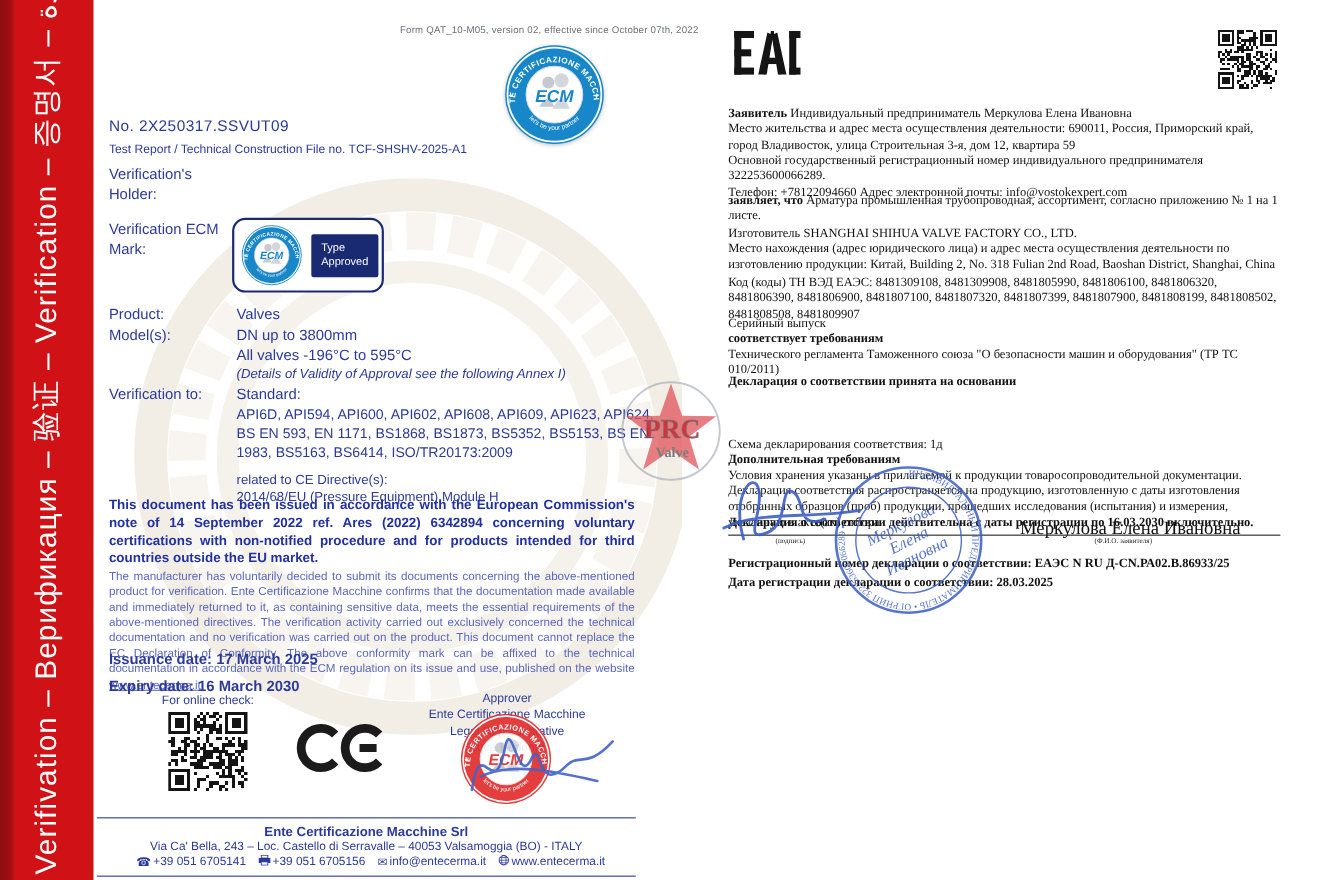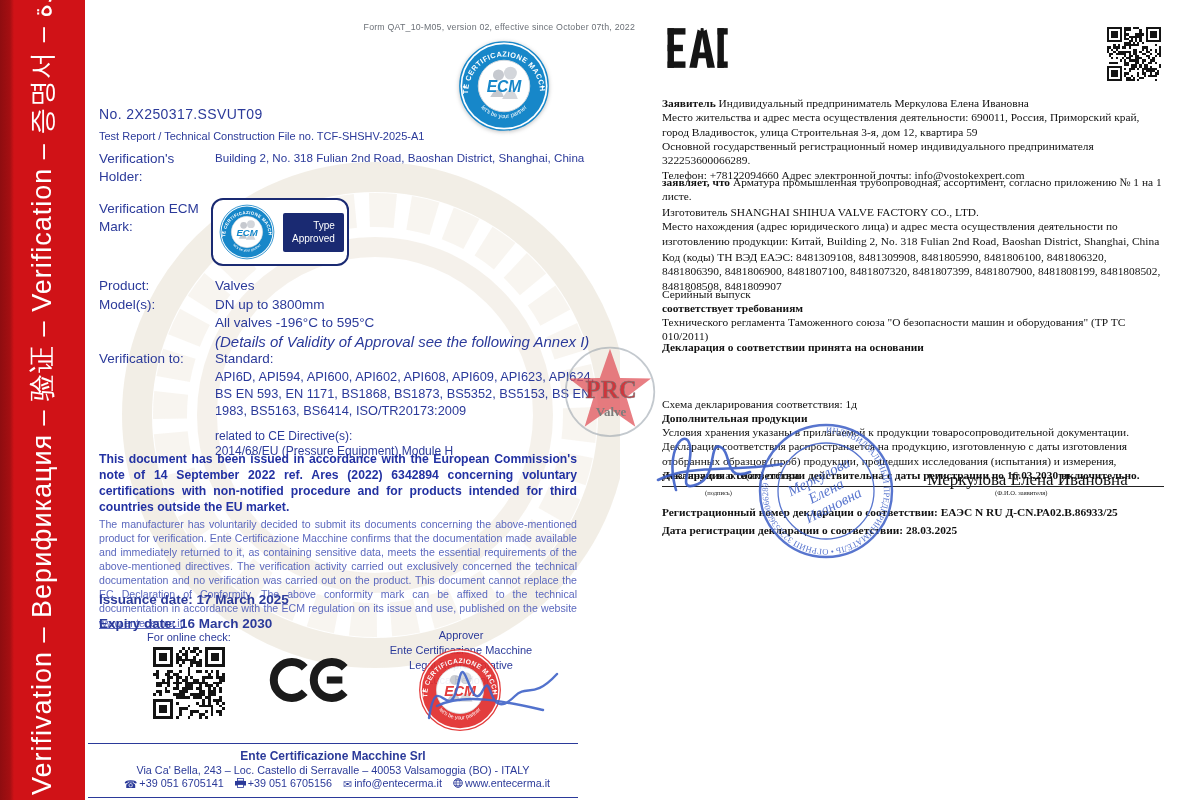--- a/index.html
+++ b/index.html
@@ -26,28 +26,28 @@
 
   .ecm-logo-top { position:absolute; top:40px; left:373px; width:92px; height:92px;
     filter:drop-shadow(0 1px 2px rgba(0,0,0,.25)); }
 
   .cert-no { position:absolute; top:106px; left:14px; font-size:14px; letter-spacing:.4px; }
   .file-line { position:absolute; top:130px; left:14px; font-size:11px; }
 
   .lbl { position:absolute; left:14px; width:112px; font-size:13.5px; line-height:1.35; }
   .val { position:absolute; left:130px; width:398px; font-size:13.5px; line-height:1.35; }
   .val .sub { font-size:11.6px; line-height:1.3; }
-  .italic-note { font-style:italic; font-size:15px; }
+  .italic-note { font-style:italic; font-size:12px; }
 
   .mark-badge { position:absolute; left:126px; top:198px; width:138px; height:68px;
     border:2.5px solid #1a2a72; border-radius:12px; background:#fff;
     display:flex; align-items:center; padding:3px 6px; }
   .mark-logo { width:56px; height:56px; flex:none; }
   .type-box { background:#1a2a72; color:#fff; font-size:10px; line-height:1.35;
-    text-align:right; padding:6px 9px; margin-left:8px; border-radius:2px; }
+    text-align:left; padding:6px 9px; margin-left:8px; border-radius:2px; }
 
   .standards { font-size:12.8px; line-height:1.33; }
   .ce-dir { font-size:12px; line-height:1.35; margin-top:9px; }
 
   .bold-para { position:absolute; top:452px; left:14px; width:478px;
     font-size:12.2px; font-weight:bold; text-align:justify; line-height:1.3; color:#2231a2; }
   .small-para { position:absolute; top:517px; left:14px; width:478px;
     font-size:10.6px; color:#5b68be; text-align:justify; line-height:1.33; }
   .small-para a { color:#5b68be; }
 
@@ -130,21 +130,20 @@
     <text font-size="6.4" fill="#fff" font-family="Liberation Sans, sans-serif"><textPath href="#ecm0b" startOffset="50%" text-anchor="middle">let's be your partner</textPath></text>
     <text x="4" y="53" font-size="7" fill="#fff">✦</text>
         <text x="89" y="53" font-size="7" fill="#fff">✦</text>
   </svg></div>
 
   <div class="cert-no">No. 2X250317.SSVUT09</div>
   <div class="file-line">Test Report / Technical Construction File no. TCF-SHSHV-2025-A1</div>
 
   <div class="lbl" style="top:150px">Verification's Holder:</div>
   <div class="val" style="top:150px">
-    <div class="sub">Building 2, No. 318 Fulian 2nd Road, Baoshan District, Shanghai, China</div>
   </div>
 
   <div class="lbl" style="top:200px">Verification ECM Mark:</div>
   <div class="mark-badge">
     <div class="mark-logo"><svg viewBox="0 0 100 100" width="100%" height="100%">
     <defs>
       <path id="ecm1t" d="M11,57 A39,39 0 0 1 89,57" fill="none"></path>
       <path id="ecm1b" d="M18,60 A33,33 0 0 0 82,60" fill="none"></path>
     </defs>
     <circle cx="50" cy="50" r="48" fill="#fff" stroke="#1787c9" stroke-width="1.5"></circle>
@@ -710,21 +709,21 @@
   <p class="rp" style="top:205px"><span>Изготовитель SHANGHAI SHIHUA VALVE FACTORY CO., LTD.</span><br><span>Место нахождения (адрес юридического лица) и адрес места осуществления деятельности по изготовлению продукции: Китай, Building 2, No. 318 Fulian 2nd Road, Baoshan District, Shanghai, China</span></p>
 
   <p class="rp" style="top:250px">Код (коды) ТН ВЭД ЕАЭС: 8481309108, 8481309908, 8481805990, 8481806100, 8481806320, 8481806390, 8481806900, 8481807100, 8481807320, 8481807399, 8481807900, 8481808199, 8481808502, 8481808508, 8481809907</p>
   <p class="rp" style="top:287px">Серийный выпуск</p>
   <p class="rp" style="top:301px"><b>соответствует требованиям</b></p>
   <p class="rp" style="top:315px">Технического регламента Таможенного союза "О безопасности машин и оборудования" (ТР ТС 010/2011)</p>
 
   <p class="rp" style="top:340px"><b>Декларация о соответствии принята на основании</b></p>
   <p class="rp" style="top:397px">Схема декларирования соответствия: 1д</p>
 
-  <p class="rp" style="top:411px"><b>Дополнительная продукции</b></p>
+  <p class="rp" style="top:411px"><b>Дополнительная требованиям</b></p>
   <p class="rp" style="top:425px">Условия хранения указаны в прилагаемой к продукции товаросопроводительной документации. Декларация соответствия распространяется на продукцию, изготовленную с даты изготовления отобранных образцов (проб) продукции, прошедших исследования (испытания) и измерения, указанную в акте(ах) отбора</p>
 
   <p class="rp" style="top:468px"><b>Декларация о соответствии действительна с даты регистрации по 16.03.2030 включительно.</b></p>
 
   <div class="r-name">Меркулова Елена Ивановна</div>
   <div class="sign-line"></div>
   <div class="cap" style="left:85px; top:489px">(подпись)</div>
   <div class="cap" style="left:375px; top:489px">(Ф.И.О. заявителя)</div>
 
   <p class="rp" style="top:505px"><b>Регистрационный номер декларации о соответствии: ЕАЭС N RU Д-CN.РА02.В.86933/25</b></p>

